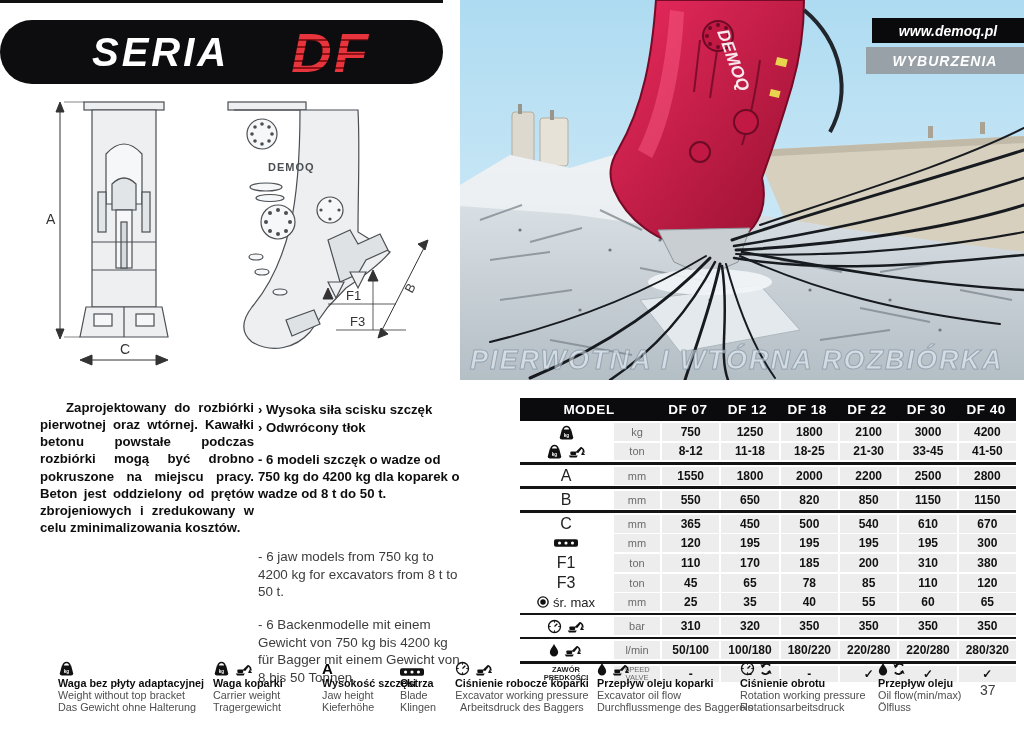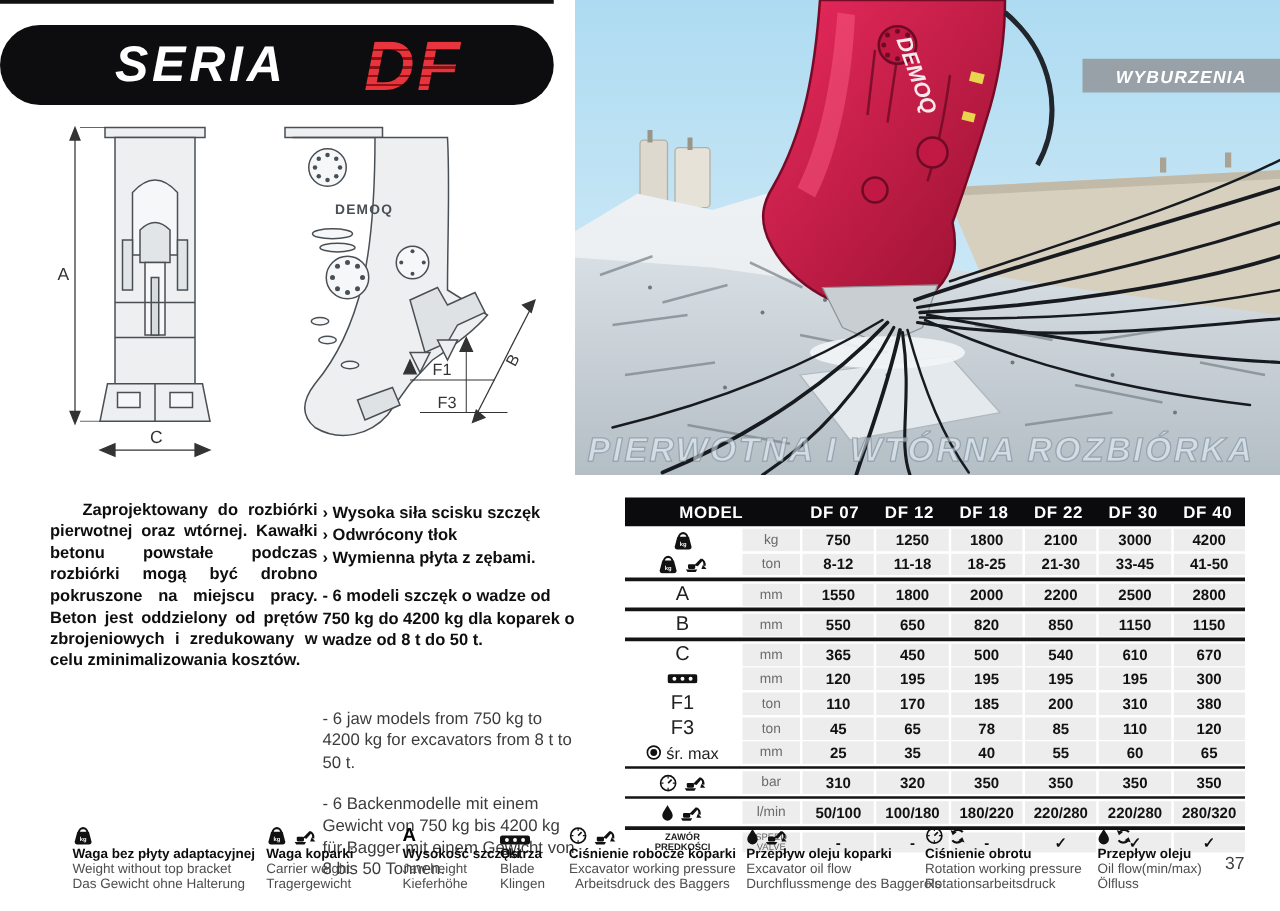--- a/index.html
+++ b/index.html
@@ -37,21 +37,21 @@
   .desc { position:absolute; left:40px; top:399px; width:214px; font-size:13.2px; font-weight:bold;
           color:#0e0e0e; text-align:justify; line-height:1.3; }
   .desc p { text-indent:26px; }
   .features { position:absolute; left:258px; top:401px; width:202px; color:#0e0e0e; }
   .features .bullet { font-weight:bold; font-size:13.2px; line-height:1.35; }
   .features .pl { font-weight:bold; font-size:13.2px; line-height:1.3; margin-top:14px; }
   .features .en { font-weight:normal; color:#3c3c3c; font-size:13.4px; line-height:1.3; margin-top:46px; }
   .features .de { font-weight:normal; color:#3c3c3c; font-size:13.4px; line-height:1.3; margin-top:16px; }
 
   
-  .spec-table { position:absolute; left:500px; top:398px; width:496px; }
+  .spec-table { position:absolute; left:520px; top:398px; width:496px; }
   .thead { display:grid; grid-template-columns:138px repeat(6,1fr); background:#0b0b0d; color:#fff;
            height:23px; align-items:center; margin-bottom:2px; }
   .thead div { text-align:center; font-weight:bold; font-size:13.5px; letter-spacing:0.5px; }
   .trow { display:grid; grid-template-columns:92px 46px repeat(6,1fr); gap:2px; margin-bottom:2px;
           height:17.6px; }
   .trow.tall { height:16px; }
   .cell { display:flex; align-items:center; justify-content:center; }
   .cell.label { background:#fff; gap:4px; }
   .cell.unit { background:#ededee; color:#6b6b6b; font-size:11px; }
   .cell.val { background:#ededee; font-weight:bold; font-size:12px; color:#111; }
@@ -179,20 +179,21 @@
         <path d="M282,252 C380,270 470,285 564,290" stroke-width="2.5"></path>
         <path d="M280,256 C360,292 440,312 540,324" stroke-width="2"></path>
         <path d="M250,258 C210,300 150,345 70,378" stroke-width="3"></path>
         <path d="M255,262 C230,310 195,350 150,380" stroke-width="2.5"></path>
         <path d="M260,264 C250,310 235,348 225,380" stroke-width="3"></path>
         <path d="M266,264 C280,315 295,350 315,378" stroke-width="2"></path>
         <path d="M246,256 C190,290 120,320 30,342" stroke-width="2"></path>
         <path d="M262,266 C270,320 258,352 268,380" stroke-width="2.5"></path>
       </g>
     </svg>
+    <div class="strip-www">www.demoq.pl</div>
     <div class="strip-cat">WYBURZENIA</div>
     <div class="photo-caption">PIERWOTNA I WTÓRNA ROZBIÓRKA</div>
   </div>
 
   <div class="drawing">
     <svg width="420" height="295" viewBox="0 0 420 295">
       <g stroke="#4a4f54" fill="#edeff1" stroke-width="1.2">
 
         <rect x="56" y="10" width="80" height="8"></rect>
         <polygon points="64,18 128,18 128,215 64,215"></polygon>
@@ -286,21 +287,20 @@
     </svg>
   </div>
 
   <div class="desc">
     <p>Zaprojektowany do rozbiórki pierwotnej oraz wtórnej. Kawałki betonu powstałe podczas rozbiórki mogą być drobno pokruszone na miejscu pracy. Beton jest oddzielony od prętów zbrojeniowych i zredukowany w celu zminimalizowania kosztów.</p>
   </div>
 
   <div class="features">
     <div class="bullet">› Wysoka siła scisku szczęk</div>
     <div class="bullet">› Odwrócony tłok</div>
-    <div class="bullet">› Wymienna płyta z zębami.</div>
     <div class="pl">- 6 modeli szczęk o wadze od 750 kg do 4200 kg dla koparek o wadze od 8 t do 50 t.</div>
     <div class="en">- 6 jaw models from 750 kg to 4200 kg for excavators from 8 t to 50 t.</div>
     <div class="de">- 6 Backenmodelle mit einem Gewicht von 750 kg bis 4200 kg für Bagger mit einem Gewicht von 8 bis 50 Tonnen.</div>
   </div>
 
   <div class="spec-table">
     <div class="thead">
         <div>MODEL</div>
         <div>DF 07</div>
         <div>DF 12</div>

